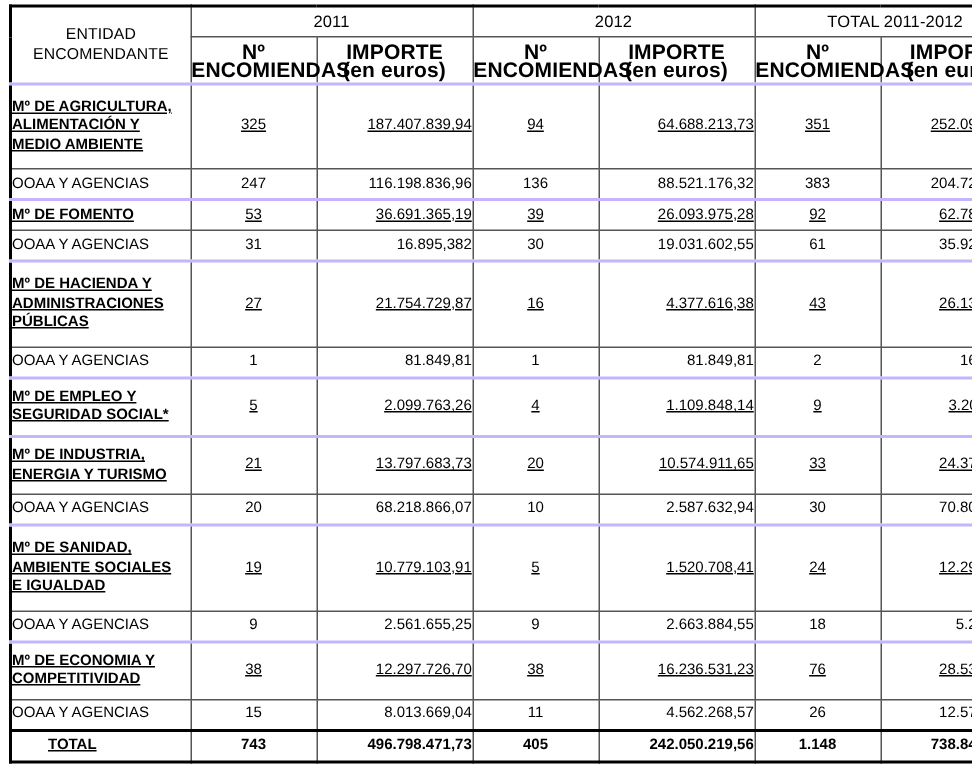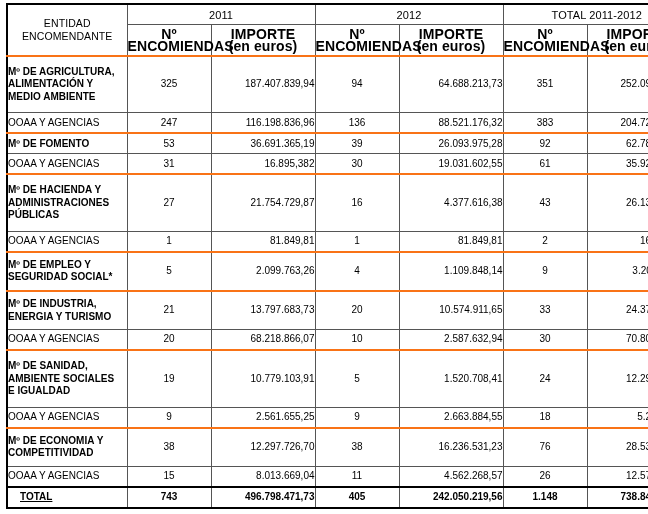--- a/index.html
+++ b/index.html
@@ -92,28 +92,28 @@
   td.imp {
     text-align: right;
     padding: 3px 7px 3px 4px;
   }
 
   tbody tr.total-row td {
     font-weight: bold;
     border-top: 2px solid #000000;
   }
   tbody tr.total-row td.entidad {
-    padding-left: 12px;
+    padding-left: 24px;
   }
   tbody tr.total-row td.entidad span.tot-label {
     text-decoration: underline;
   }
 
   
-  tbody tr.block-start td { border-top: 2px solid #f97316; }
+  tbody tr.block-start td { border-top: 2px solid #c4b5fd; text-decoration: underline; }
 </style>
 </head>
 <body>
 
 <div id="table-wrap">
   <table class="encomiendas">
     <colgroup>
       <col class="c-entidad">
       <col class="c-num">
         <col class="c-imp">

